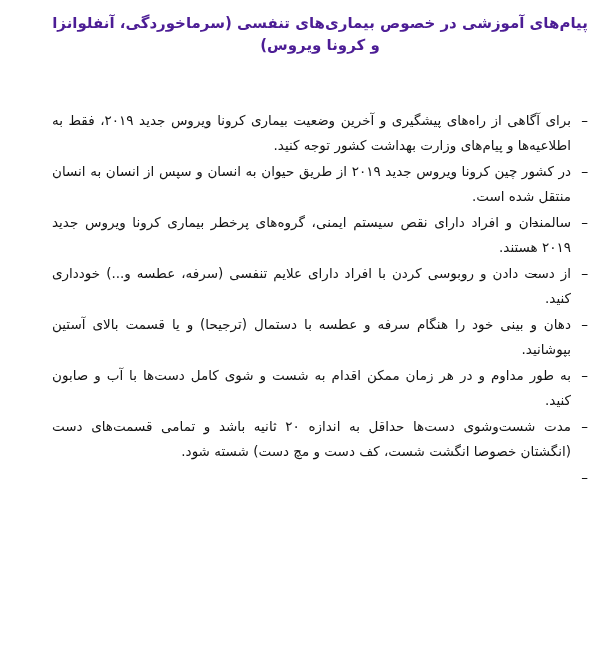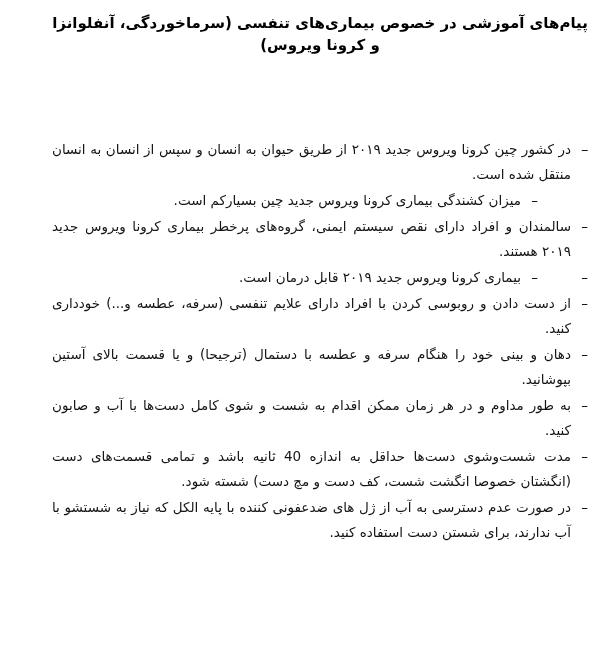--- a/index.html
+++ b/index.html
@@ -20,22 +20,22 @@
     width: 615px;
     height: 669px;
     padding: 12px 27px 0 52px;
     background: #ffffff;
   }
   .doc-title {
     font-size: 15px;
     font-weight: bold;
     text-align: center;
     line-height: 22px;
-    margin: 0 0 81px 0;
-    color: #000000;
+    margin: 0 0 52px 0;
+    color: #4c1d95;
   }
   .bullet-list {
     direction: rtl;
   }
   .bullet {
     position: relative;
     padding-right: 17px;
     font-size: 13.5px;
     line-height: 25px;
     text-align: justify;
@@ -57,69 +57,67 @@
 <body>
 
 <div class="page">
 
   <h1 class="doc-title">پیام‌های آموزشی در خصوص بیماری‌های تنفسی (سرماخوردگی، آنفلوانزا و کرونا ویروس)</h1>
 
   <div class="bullet-list">
 
     <div class="bullet">
       <span class="dash">–</span>
+      <span class="txt">برای آگاهی از راه‌های پیشگیری و آخرین وضعیت بیماری کرونا ویروس جدید ۲۰۱۹، فقط به اطلاعیه‌ها و پیام‌های وزارت بهداشت کشور توجه کنید.</span>
     </div>
 
     <div class="bullet">
       <span class="dash">–</span>
     </div>
 
     <div class="bullet">
       <span class="dash">–</span>
       <span class="txt">در کشور چین کرونا ویروس جدید ۲۰۱۹ از طریق حیوان به انسان و سپس از انسان به انسان منتقل شده است.</span>
     </div>
 
     <div class="bullet nested">
       <span class="dash">–</span>
-      <span class="txt">میزان کشندگی بیماری کرونا ویروس جدید چین بسیارکم است.</span>
     </div>
 
     <div class="bullet">
       <span class="dash">–</span>
       <span class="txt">سالمندان و افراد دارای نقص سیستم ایمنی، گروه‌های پرخطر بیماری کرونا ویروس جدید ۲۰۱۹ هستند.</span>
     </div>
 
     <div class="bullet">
       <span class="dash">–</span>
     </div>
 
     <div class="bullet nested">
       <span class="dash">–</span>
-      <span class="txt">بیماری کرونا ویروس جدید ۲۰۱۹ قابل درمان است.</span>
     </div>
 
     <div class="bullet">
       <span class="dash">–</span>
       <span class="txt">از دست دادن و روبوسی کردن با افراد دارای علایم تنفسی (سرفه، عطسه و...) خودداری کنید.</span>
     </div>
 
     <div class="bullet">
       <span class="dash">–</span>
       <span class="txt">دهان و بینی خود را هنگام سرفه و عطسه با دستمال (ترجیحا) و یا قسمت بالای آستین بپوشانید.</span>
     </div>
 
     <div class="bullet">
       <span class="dash">–</span>
       <span class="txt">به طور مداوم و در هر زمان ممکن اقدام به شست و شوی کامل دست‌ها با آب و صابون کنید.</span>
     </div>
 
     <div class="bullet">
       <span class="dash">–</span>
-      <span class="txt">مدت شست‌وشوی دست‌ها حداقل به اندازه 40 ثانیه باشد و تمامی قسمت‌های دست (انگشتان خصوصا انگشت شست، کف دست و مچ دست) شسته شود.</span>
+      <span class="txt">مدت شست‌وشوی دست‌ها حداقل به اندازه ۲۰ ثانیه باشد و تمامی قسمت‌های دست (انگشتان خصوصا انگشت شست، کف دست و مچ دست) شسته شود.</span>
     </div>
 
     <div class="bullet">
       <span class="dash">–</span>
-      <span class="txt">در صورت عدم دسترسی به آب از ژل های ضدعفونی کننده با پایه الکل که نیاز به شستشو با آب ندارند، برای شستن دست استفاده کنید.</span>
     </div>
 
   </div>
 </div>
 
 </body></html>

